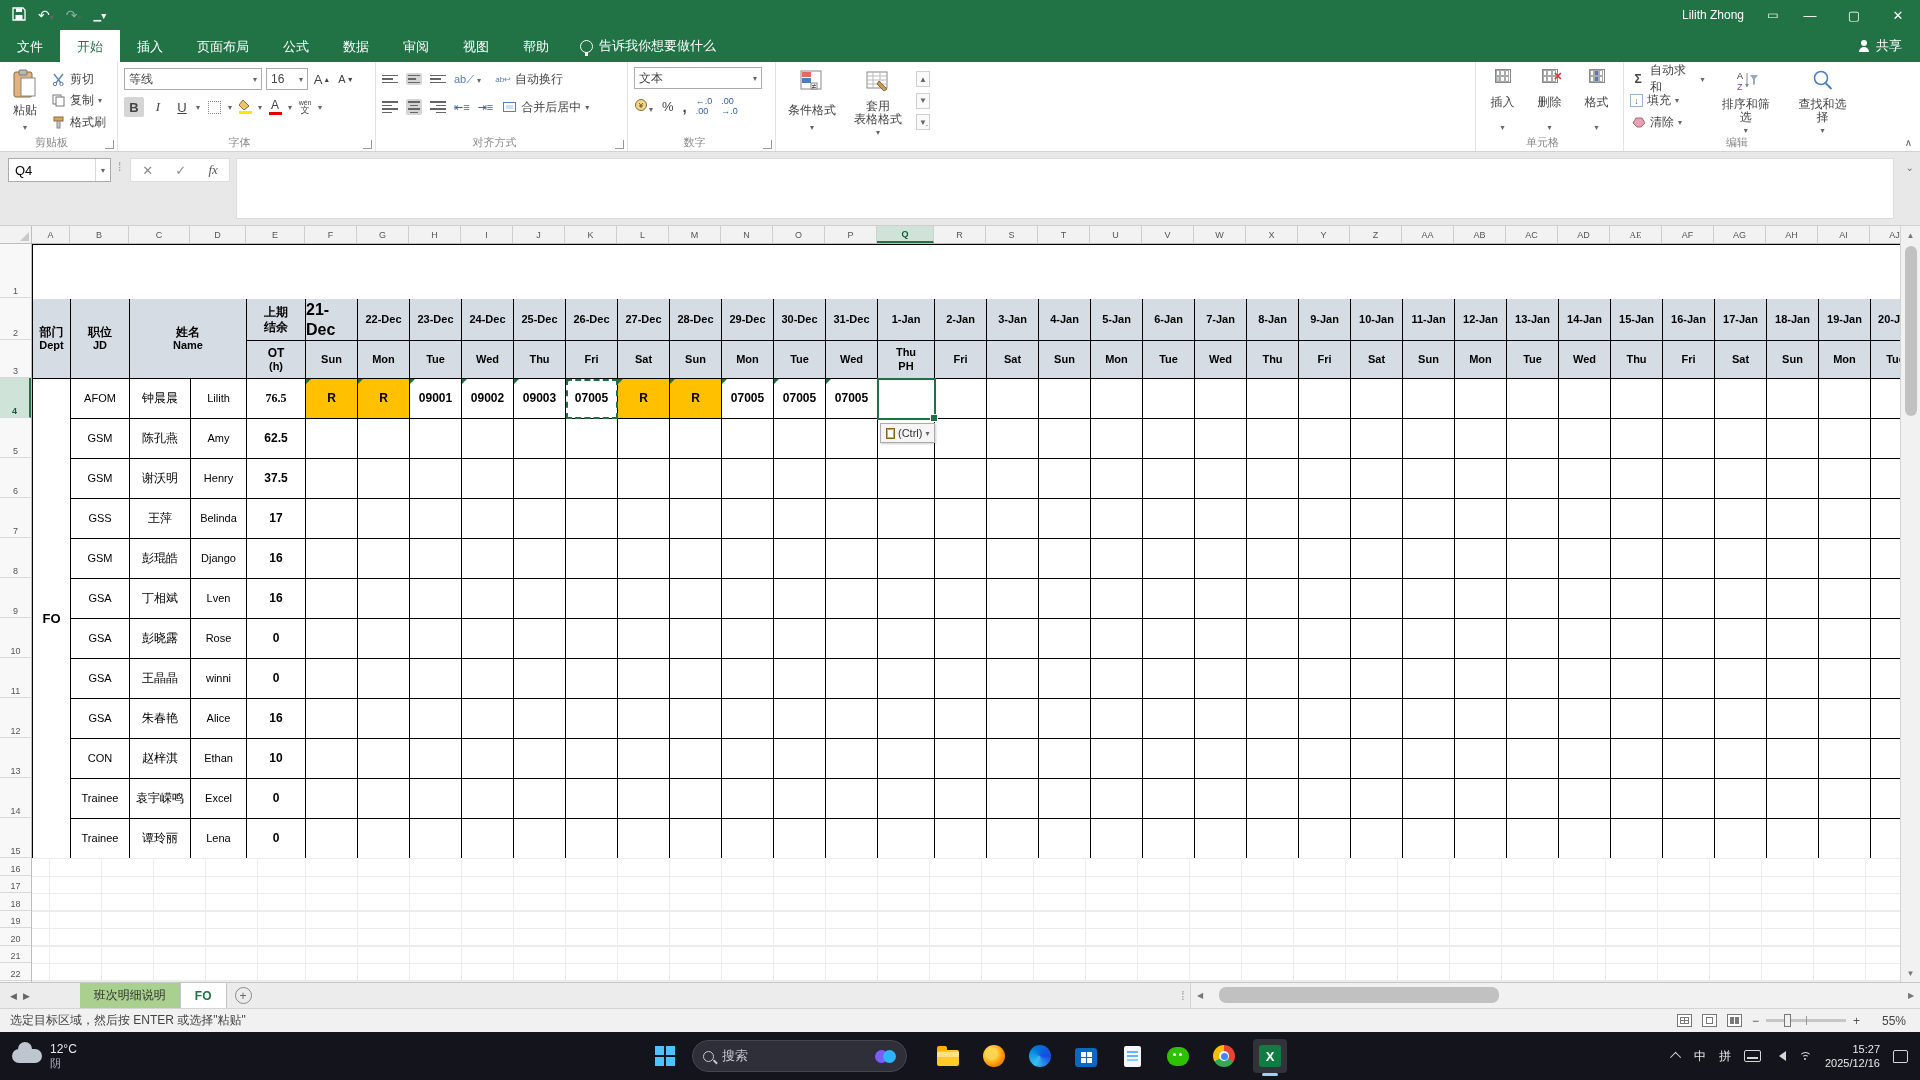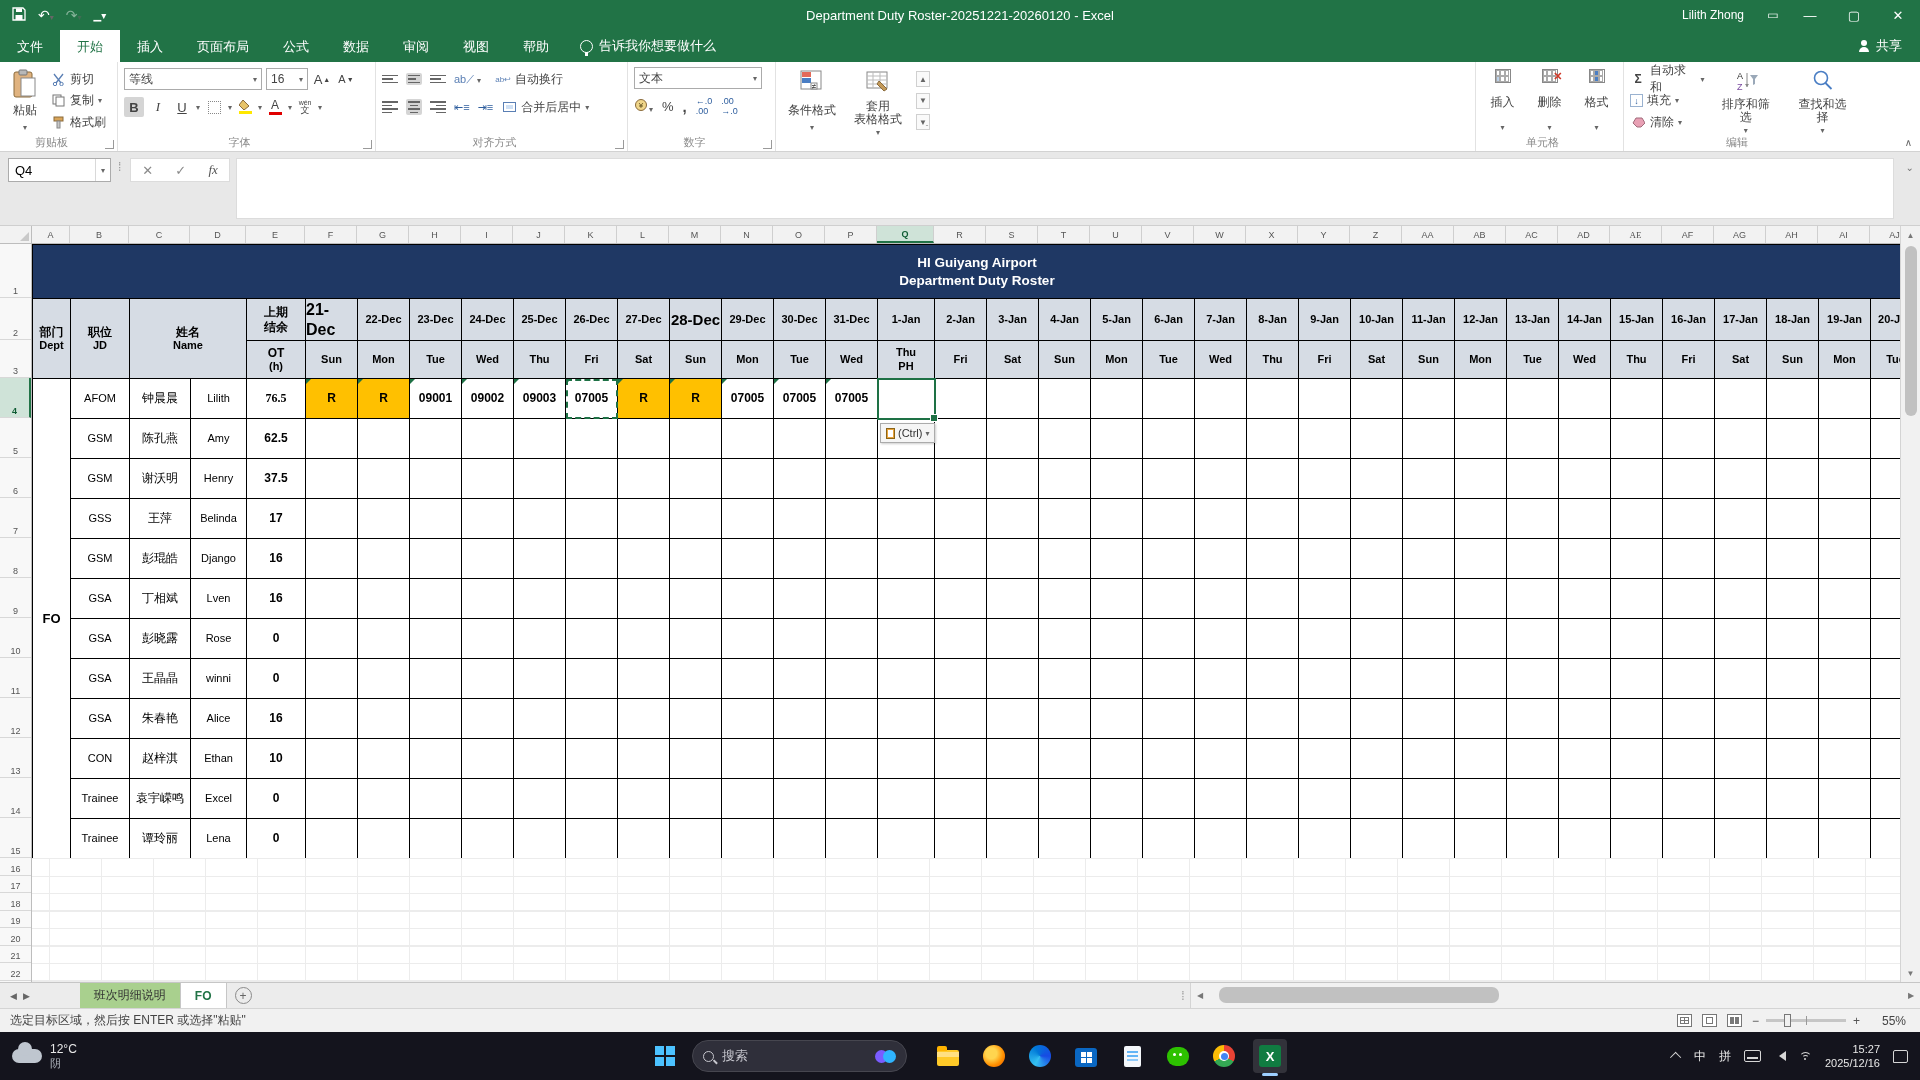--- a/index.html
+++ b/index.html
@@ -168,21 +168,20 @@
       <svg width="14" height="14" viewBox="0 0 14 14">
           <path d="M1 1h10l2 2v10H1z" fill="none" stroke="#fff" stroke-width="1.3"></path>
           <rect x="3.5" y="8" width="7" height="5" fill="#fff"></rect>
           <rect x="4" y="1.5" width="6" height="3.5" fill="#fff"></rect>
         </svg>
     </span>
     <span>↶<span class="dd">▾</span></span>
     <span class="dim">↷<span class="dd">▾</span></span>
     <span style="font-size:10px">▁▾</span>
   </div>
-  <div class="title-text">Department Duty Roster-20251221-20260120  -  Excel</div>
   <div class="tb-right">
     <span class="account">Lilith Zhong</span>
     <span class="ribbonopts">▭</span>
     <span class="win-btn">—</span>
     <span class="win-btn">▢</span>
     <span class="win-btn">✕</span>
   </div>
 </div>
 
 <div class="ribbon-tabs">
@@ -564,24 +563,20 @@
       <div class="rn" style="height: 40px;">15</div>
       <div class="rn" style="height: 17.5px;">16</div>
       <div class="rn" style="height: 17.5px;">17</div>
       <div class="rn" style="height: 17.5px;">18</div>
       <div class="rn" style="height: 17.5px;">19</div>
       <div class="rn" style="height: 17.5px;">20</div>
       <div class="rn" style="height: 17.5px;">21</div>
       <div class="rn" style="height: 17.5px;">22</div>
     </div>
   <div id="sheet-table" style="grid-template-columns: 38px 59px 61px 56px 59px 52px 52px 52px 52px 52px 52px 52px 52px 52px 52px 52px 57px 52px 52px 52px 52px 52px 52px 52px 52px 52px 52px 52px 52px 52px 52px 52px 52px 52px 52px 50px; grid-template-rows: 54px 42px 38px 40px 40px 40px 40px 40px 40px 40px 40px 40px 40px 40px 40px;">
-      <div class="banner" style="grid-area: 1 / 1 / auto / -1;">
-        <span>HI Guiyang Airport</span>
-        <span>Department Duty Roster</span>
-      </div>
       <div class="tc hdr" style="grid-area: 2 / 1 / 4;">
         <span>部门</span>
         <span class="sub">Dept</span>
       </div>
       <div class="tc hdr" style="grid-area: 2 / 2 / 4;">
         <span>职位</span>
         <span class="sub">JD</span>
       </div>
       <div class="tc hdr" style="grid-area: 2 / 3 / 4 / 5;">
         <span>姓名</span>
@@ -602,21 +597,21 @@
       <div class="tc hdr" style="grid-area: 2 / 8; font-size: 11px;">23-Dec</div>
       <div class="tc hdr" style="grid-area: 3 / 8; font-size: 11px;">Tue</div>
       <div class="tc hdr" style="grid-area: 2 / 9; font-size: 11px;">24-Dec</div>
       <div class="tc hdr" style="grid-area: 3 / 9; font-size: 11px;">Wed</div>
       <div class="tc hdr" style="grid-area: 2 / 10; font-size: 11px;">25-Dec</div>
       <div class="tc hdr" style="grid-area: 3 / 10; font-size: 11px;">Thu</div>
       <div class="tc hdr" style="grid-area: 2 / 11; font-size: 11px;">26-Dec</div>
       <div class="tc hdr" style="grid-area: 3 / 11; font-size: 11px;">Fri</div>
       <div class="tc hdr" style="grid-area: 2 / 12; font-size: 11px;">27-Dec</div>
       <div class="tc hdr wknd" style="grid-area: 3 / 12; font-size: 11px;">Sat</div>
-      <div class="tc hdr" style="grid-area: 2 / 13; font-size: 15px;">28-Dec</div>
+      <div class="tc hdr" style="grid-area: 2 / 13; font-size: 11px;">28-Dec</div>
       <div class="tc hdr wknd" style="grid-area: 3 / 13; font-size: 11px;">Sun</div>
       <div class="tc hdr" style="grid-area: 2 / 14; font-size: 11px;">29-Dec</div>
       <div class="tc hdr" style="grid-area: 3 / 14; font-size: 11px;">Mon</div>
       <div class="tc hdr" style="grid-area: 2 / 15; font-size: 11px;">30-Dec</div>
       <div class="tc hdr" style="grid-area: 3 / 15; font-size: 11px;">Tue</div>
       <div class="tc hdr" style="grid-area: 2 / 16; font-size: 11px;">31-Dec</div>
       <div class="tc hdr" style="grid-area: 3 / 16; font-size: 11px;">Wed</div>
       <div class="tc hdr" style="grid-area: 2 / 17; font-size: 11px;">1-Jan</div>
       <div class="tc hdr wknd" style="grid-area: 3 / 17; font-size: 11px;">
         <span>Thu</span>

